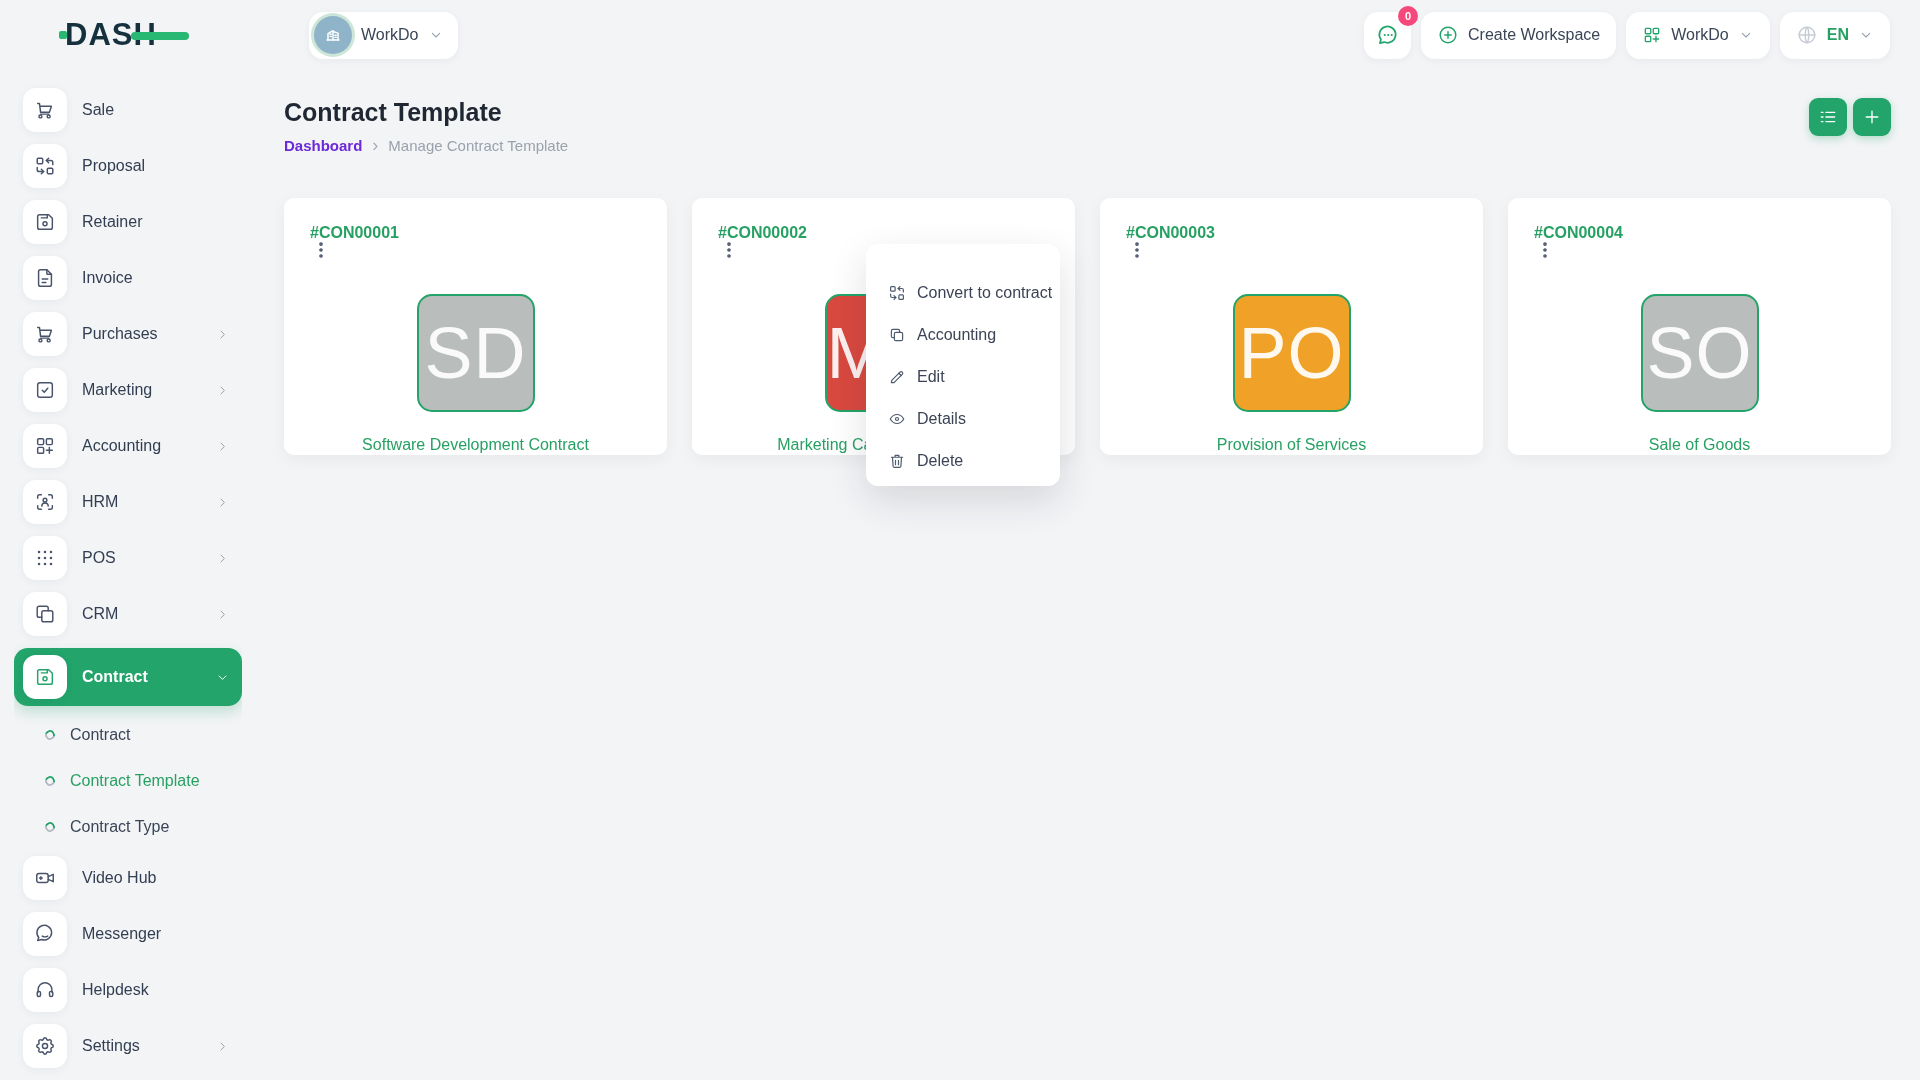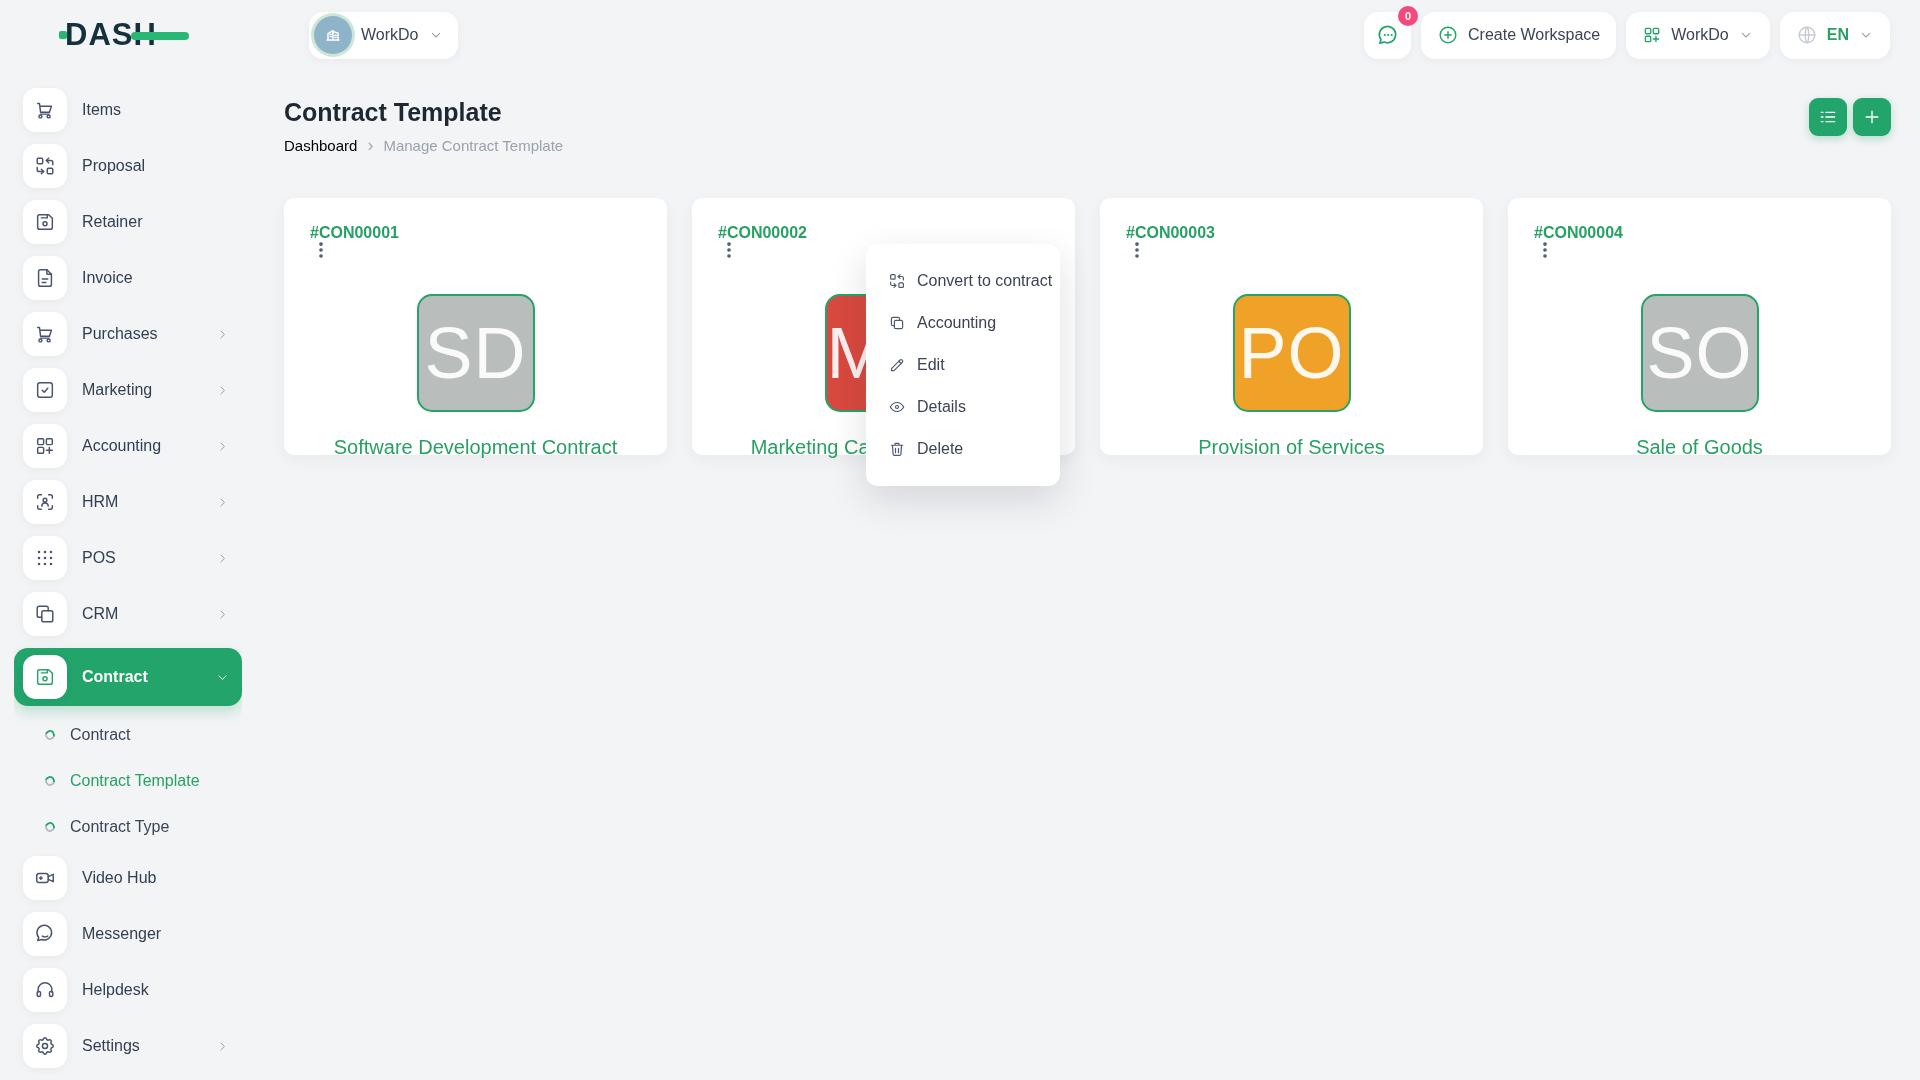--- a/index.html
+++ b/index.html
@@ -48,42 +48,42 @@
   .nav-item.active .chev-r { color:#fff; }
   .sub-item { display:flex; align-items:center; gap:15px; height:34px; flex:0 0 34px; margin-bottom:12px; padding-left:31px; cursor:pointer; }
   .bullet { width:10px; height:10px; border-radius:50%; border:2px solid #b3bac5; border-top-color:#22a46b; border-right-color:#22a46b; transform:rotate(-30deg); }
   .sub-label { font-size:16px; font-weight:500; color:#3a4556; }
   .sub-item.active .sub-label { color:#27a163; }
 
   
   .page-head { position:absolute; left:284px; top:98px; right:29px; display:flex; justify-content:space-between; align-items:flex-start; }
   .page-title { font-size:25px; font-weight:700; color:#1f2733; }
   .breadcrumb { margin-top:10px; display:flex; align-items:center; gap:10px; font-size:15px; }
-  .crumb-link { color:#000000; cursor:pointer; }
+  .crumb-link { color:#6d28d9; cursor:pointer;font-weight:bold; }
   .crumb-sep { color:#a6adb8; font-size:18px; line-height:15px; }
   .crumb-cur { color:#9aa2ad; }
   .head-actions { display:flex; gap:6px; }
   .sq-btn { width:38px; height:38px; border:none; border-radius:9px; background:#22a46b; color:#fff;
             display:flex; align-items:center; justify-content:center; cursor:pointer; box-shadow:0 3px 8px rgba(34,164,107,.3); }
 
   .cards { position:absolute; left:284px; top:198px; right:29px; display:flex; gap:25px; }
   .card { flex:1; height:257px; background:#fff; border-radius:10px; box-shadow:0 5px 16px rgba(20,30,45,.05);
           padding:26px 26px 0; position:relative; }
   .card-top { display:flex; justify-content:space-between; align-items:flex-start;flex-direction:column; }
   .card-id { font-size:16px; font-weight:700; color:#27a163; }
   .kebab { border:none; background:transparent; cursor:pointer; color:#9aa3b0; margin:-3px -6px 0 0; }
   .avatar { width:118px; height:118px; margin:30px auto 0; border:2px solid #24a469; border-radius:15px;
             display:flex; align-items:center; justify-content:center; overflow:hidden; }
   .avatar span { font-size:72px; font-weight:500; letter-spacing:1px; color:rgba(255,255,255,.92); }
-  .card-name { margin-top:24px; text-align:center; font-size:20px; color:#27a163; cursor:pointer; white-space:nowrap; }
+  .card-name { margin-top:24px; text-align:center; font-size:16px; color:#27a163; cursor:pointer; white-space:nowrap; }
 
   
   .ctx-menu { position:absolute; left:866px; top:244px; width:194px; background:#fff; border-radius:12px;
               box-shadow:0 14px 38px rgba(25,35,50,.14); padding:16px 0; z-index:60; }
-  .ctx-item { display:flex; align-items:center; gap:11px; height:42px; padding:0 22px; font-size:16px; font-weight:500;
+  .ctx-item { display:flex; align-items:flex-end; gap:11px; height:42px; padding:0 22px; font-size:16px; font-weight:500;
               color:#3b4354; cursor:pointer; white-space:nowrap; }
   .ctx-item .i { color:#4e5a6e; flex:0 0 18px; }
 </style>
 </head>
 <body>
 
 <div class="app">
 
   <header>
     <div class="logo">
@@ -173,21 +173,21 @@
     <span class="icon-box">
       <span class="i i22">
               <svg viewBox="0 0 24 24" fill="none" stroke="currentColor" stroke-width="1.6" stroke-linecap="round" stroke-linejoin="round">
                 <circle cx="7" cy="19" r="1.6"></circle>
                 <circle cx="16" cy="19" r="1.6"></circle>
                 <path d="M4 5h2l1.2 9.5h9.6L19 8H6.4"></path>
                 <path d="M7.2 16.5h9"></path>
               </svg>
             </span>
     </span>
-    <span class="nav-label">Items</span>
+    <span class="nav-label">Sale</span>
 
   </div>
         <div class="nav-item">
     <span class="icon-box">
       <span class="i i22">
               <svg viewBox="0 0 24 24" fill="none" stroke="currentColor" stroke-width="1.6" stroke-linecap="round" stroke-linejoin="round">
                 <rect x="3.5" y="3.5" width="6" height="6" rx="1.2"></rect>
                 <rect x="14.5" y="14.5" width="6" height="6" rx="1.2"></rect>
                 <path d="M20.5 10.5V8a2 2 0 0 0-2-2h-5"></path>
                 <path d="M16 3.5 13.5 6 16 8.5"></path>

